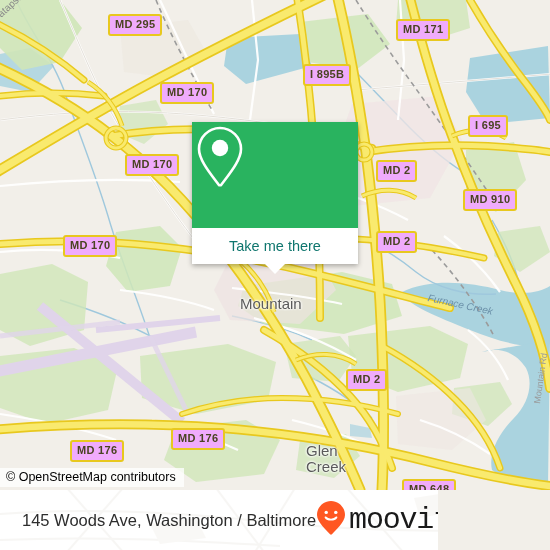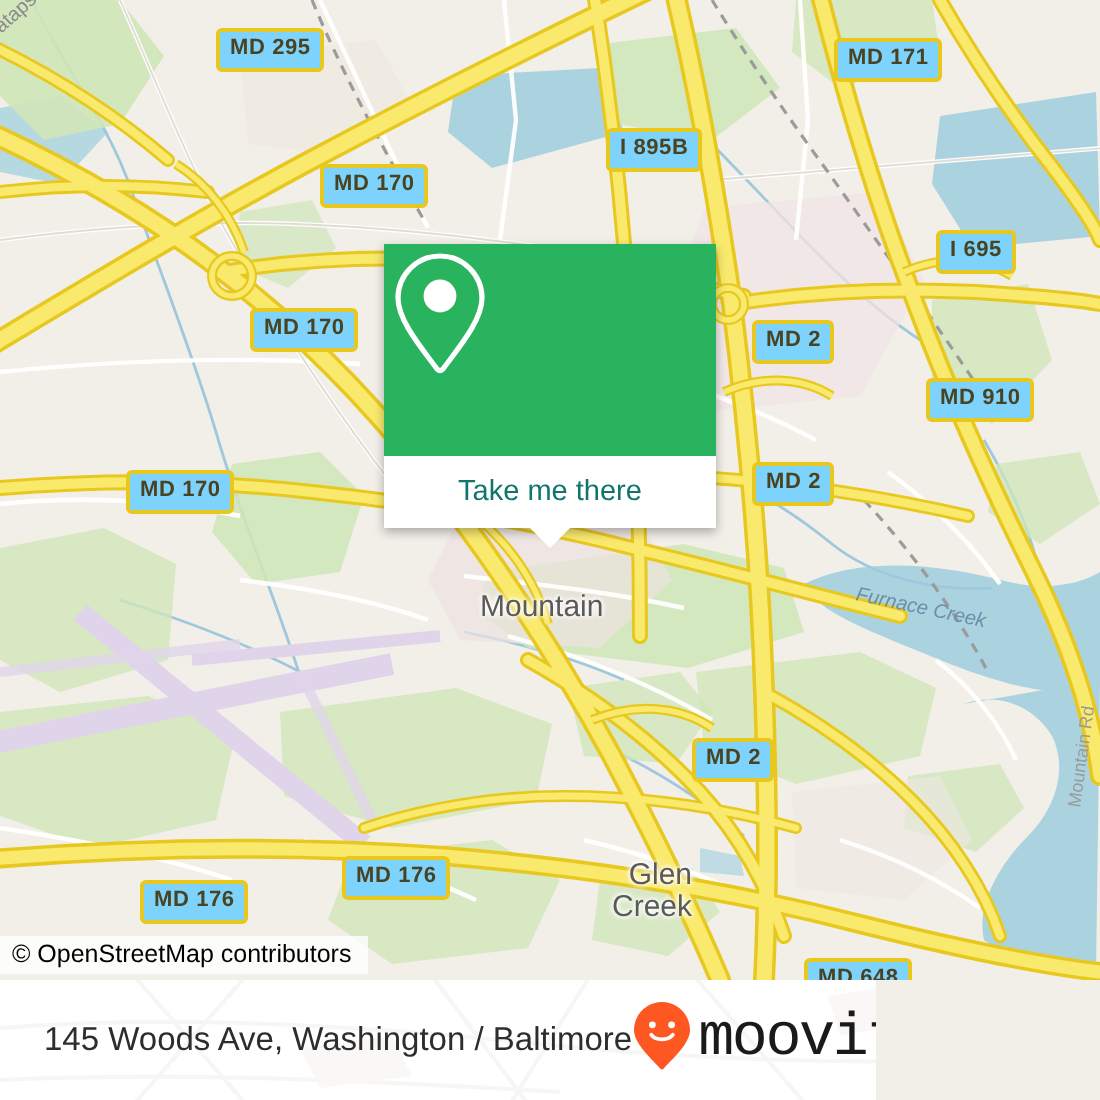--- a/index.html
+++ b/index.html
@@ -14,21 +14,21 @@
   
   #map {
     position: absolute; left: 0; top: 0; width: 550px; height: 490px;
     background: #f2efe9; overflow: hidden;
   }
   #map svg { position: absolute; left: 0; top: 0; }
 
   
   .shield {
     position: absolute;
-    background: #7dd3fc;
+    background: #f0abfc;
     border: 2px solid #e8c81e;
     border-radius: 3px;
     color: #4a4322;
     font-size: 11px;
     font-weight: bold;
     line-height: 1;
     padding: 3px 5px 4px 5px;
     white-space: nowrap;
     letter-spacing: .3px;
     font-family: "Liberation Sans", sans-serif;
@@ -37,21 +37,21 @@
   
   .place {
     position: absolute;
     color: #5a5a5a;
     font-size: 15px;
     font-family: "Liberation Sans", sans-serif;
     white-space: nowrap;
     text-shadow: 0 0 3px #fff, 0 0 3px #fff, 0 0 2px #fff;
     line-height: 1.05;
   }
-  .place.two-line { text-align: right; }
+  .place.two-line { text-align: left; margin-top: 13px; }
 
   .waterlabel {
     position: absolute;
     color: #6a8fa8;
     font-size: 10px;
     font-style: italic;
     white-space: nowrap;
     font-family: "Liberation Sans", sans-serif;
   }
   .rotlabel {
@@ -303,21 +303,21 @@
     <div class="waterlabel" style="left:428px; top:292px; transform: rotate(12deg); transform-origin: left center;">Furnace Creek</div>
 
     <div class="place" style="left:240px; top:296px;">Mountain</div>
 
     <div class="place two-line" style="left:306px; top:430px;">
       <div>Glen</div>
       <div>Creek</div>
     </div>
 
     <div class="shield" style="left:108px; top:14px;">MD 295</div>
-    <div class="shield" style="left:417px; top:19px;">MD 171</div>
+    <div class="shield" style="left:396px; top:19px;">MD 171</div>
     <div class="shield" style="left:303px; top:64px;text-align:center;">I 895B</div>
     <div class="shield" style="left:160px; top:82px;">MD 170</div>
     <div class="shield" style="left:468px; top:115px;">I 695</div>
     <div class="shield" style="left:125px; top:154px;">MD 170</div>
     <div class="shield" style="left:376px; top:160px;">MD 2</div>
     <div class="shield" style="left:463px; top:189px;">MD 910</div>
     <div class="shield" style="left:63px;  top:235px;">MD 170</div>
     <div class="shield" style="left:376px; top:231px;">MD 2</div>
     <div class="shield" style="left:346px; top:369px;">MD 2</div>
     <div class="shield" style="left:171px; top:428px;">MD 176</div>

